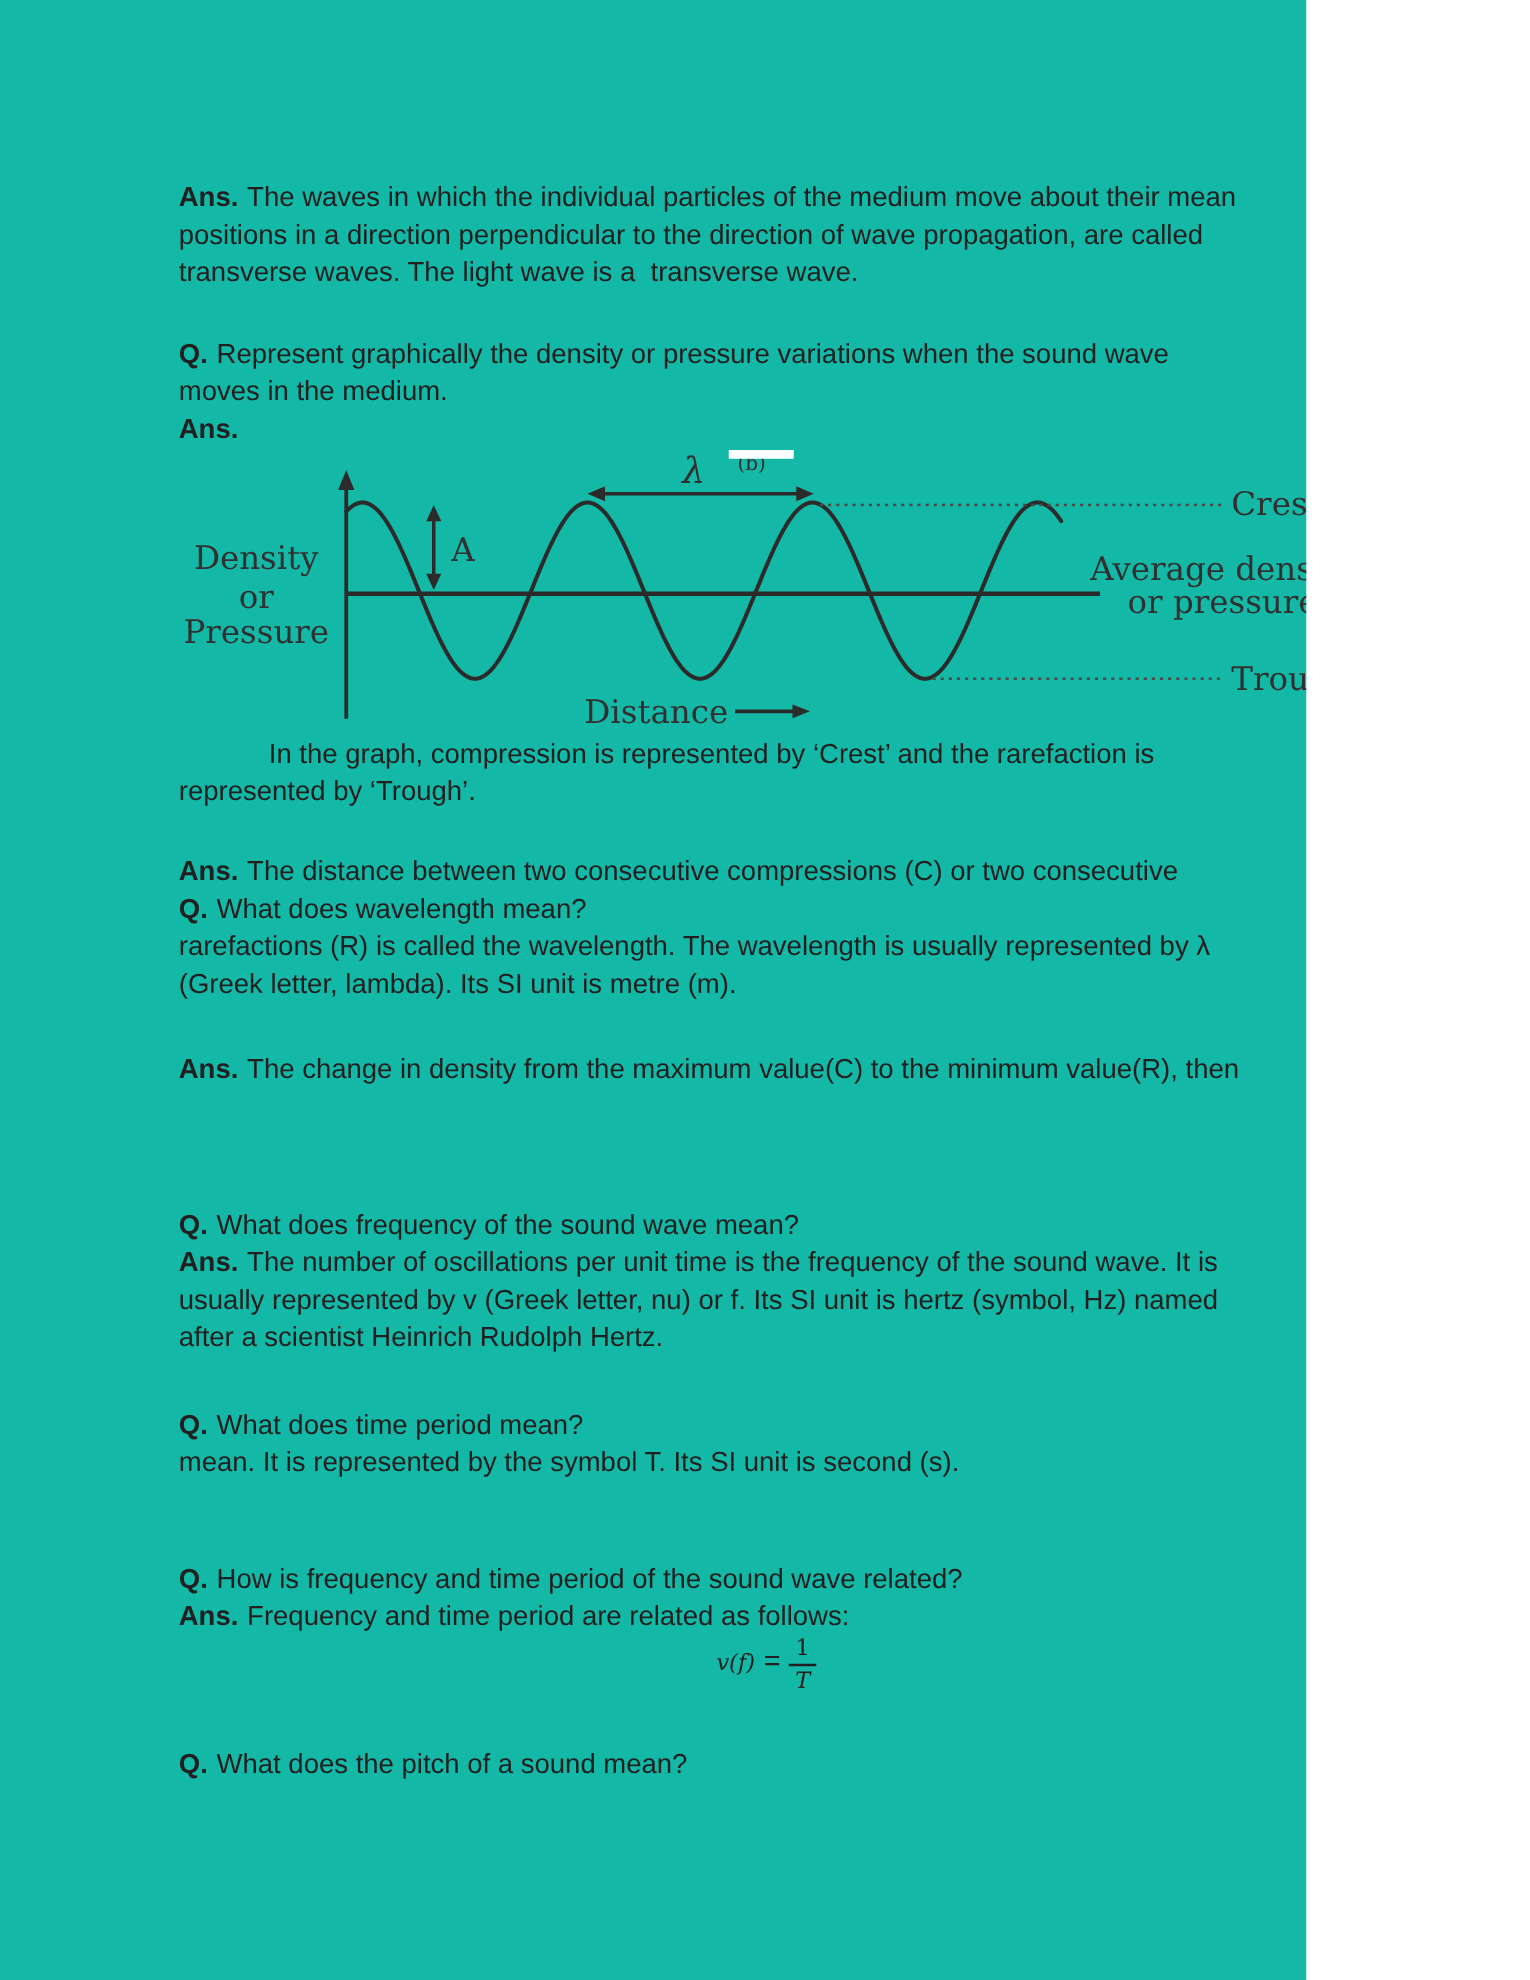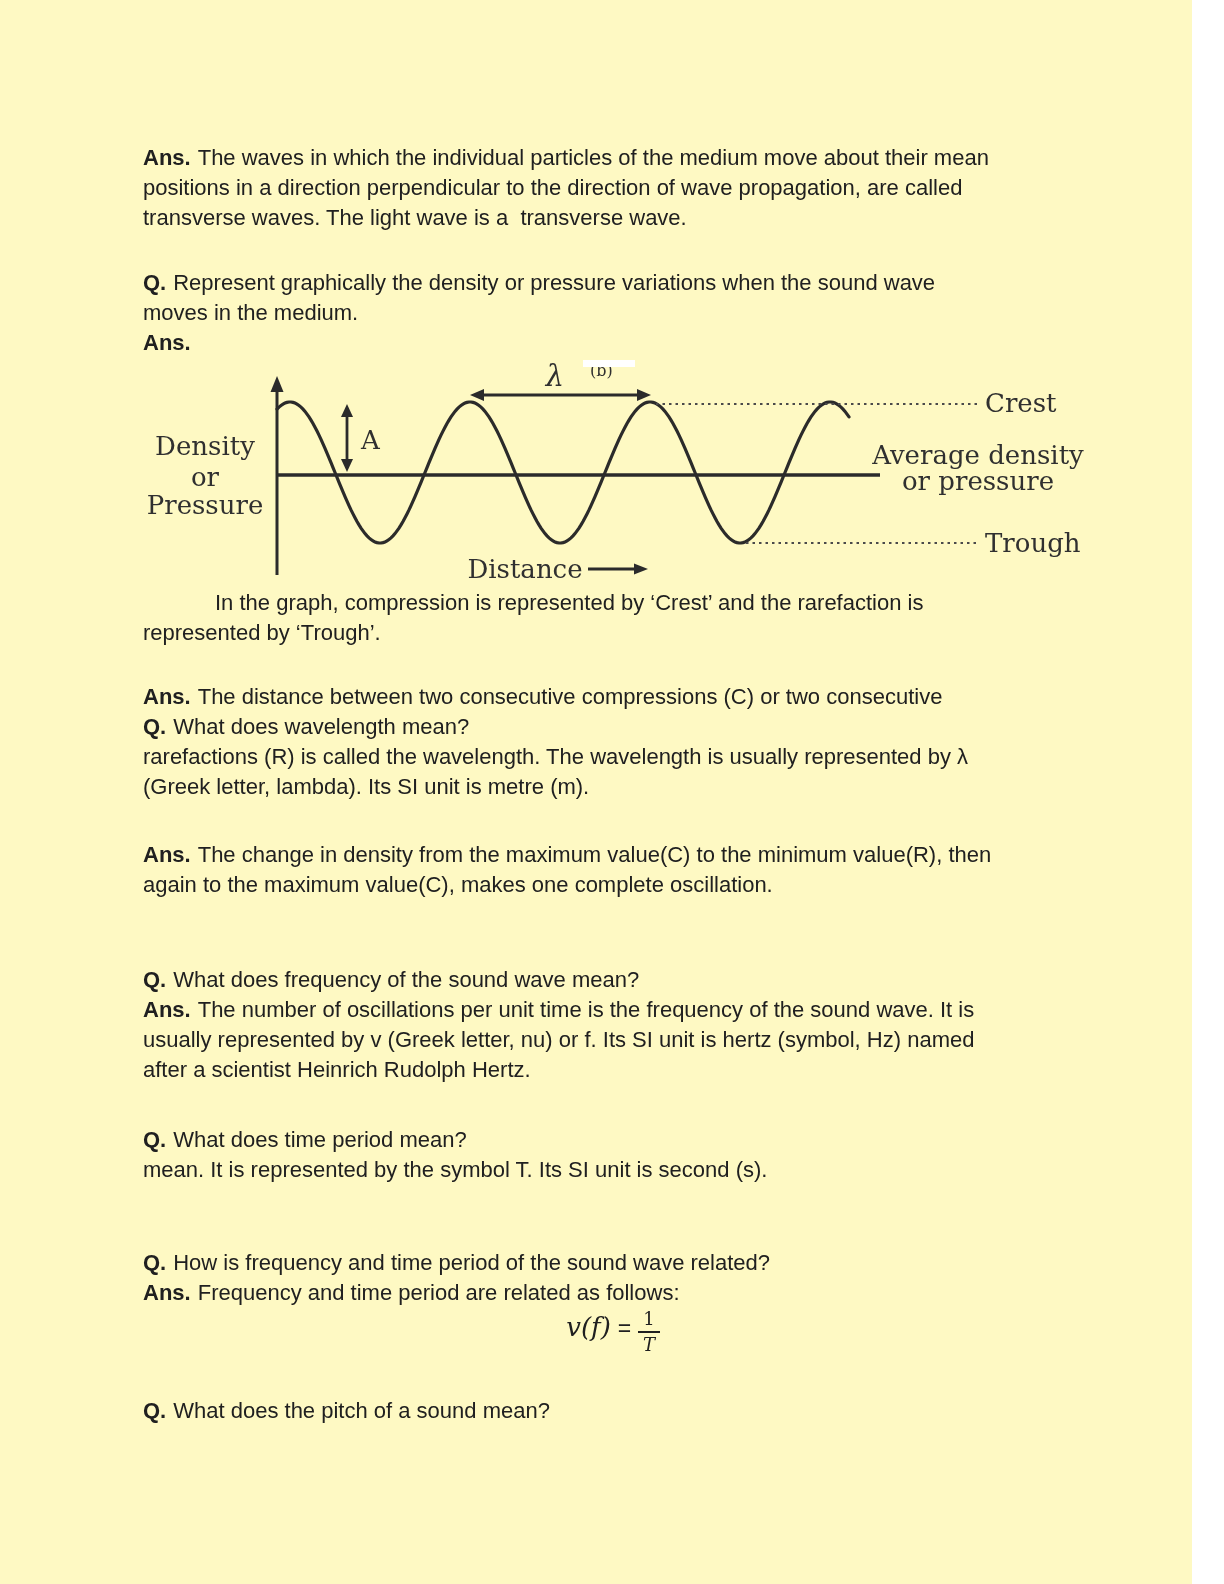--- a/index.html
+++ b/index.html
@@ -1,28 +1,28 @@
 <!DOCTYPE html>
 <html><head>
 <meta charset="utf-8">
 <title>Sound Waves Q&amp;A</title>
 <style>
   html,body{margin:0;padding:0;background:#ffffff;}
-  .page{position:relative;width:1192px;height:1584px;background:#fef9c3;overflow:hidden;
+  .page{position:relative;width:1045px;height:1584px;background:#14b8a6;overflow:hidden;
         font-family:"Liberation Sans", sans-serif;color:#202020;}
   .block{position:absolute;left:143px;width:1000px;font-size:22px;line-height:30px;}
   .ln{white-space:pre;}
   .lbl{font-weight:bold;margin-right:7px;}
   .indent{padding-left:72px;}
   .diagram-svg{position:absolute;left:140px;top:360px;}
   .serif{font-family:"DejaVu Serif","Liberation Serif",serif;fill:#303030;font-size:26px;}
   .lambda{font-size:29px;font-style:italic;}
   .smallnote{font-size:16px;}
   .formula{position:absolute;left:143px;top:1308px;width:940px;text-align:center;}
-  .f-lhs{font-family:"DejaVu Serif","Liberation Serif",serif;font-style:italic;font-size:26px;}
+  .f-lhs{font-family:"DejaVu Serif","Liberation Serif",serif;font-style:italic;font-size:18px;}
   .f-eq{font-size:23px;margin:0 7px;}
   .frac{display:inline-block;vertical-align:middle;text-align:center;
         font-family:"DejaVu Serif","Liberation Serif",serif;font-size:18px;line-height:1.2;}
   .frac .num{display:block;border-bottom:2px solid #202020;padding:0 5px 1px;}
   .frac .den{display:block;font-style:italic;padding-top:1px;}
 </style>
 </head>
 <body>
 
 <div class="page">
@@ -90,23 +90,20 @@
     <div class="ln"><b class="lbl">Ans.</b><span>The distance between two consecutive compressions (C) or two consecutive</span></div>
     <div class="ln"><b class="lbl">Q.</b><span>What does wavelength mean?</span></div>
     <div>
         <div class="ln">rarefactions (R) is called the wavelength. The wavelength is usually represented by λ</div>
         <div class="ln">(Greek letter, lambda). Its SI unit is metre (m).</div>
       </div>
   </section>
 
   <section class="block" style="top:840px">
     <div class="ln"><b class="lbl">Ans.</b><span>The change in density from the maximum value(C) to the minimum value(R), then</span></div>
-    <div>
-        <div class="ln">again to the maximum value(C), makes one complete oscillation.</div>
-      </div>
   </section>
 
   <section class="block" style="top:965px">
     <div class="ln"><b class="lbl">Q.</b><span>What does frequency of the sound wave mean?</span></div>
     <div class="ln"><b class="lbl">Ans.</b><span>The number of oscillations per unit time is the frequency of the sound wave. It is</span></div>
     <div>
         <div class="ln">usually represented by v (Greek letter, nu) or f. Its SI unit is hertz (symbol, Hz) named</div>
         <div class="ln">after a scientist Heinrich Rudolph Hertz.</div>
       </div>
   </section>

